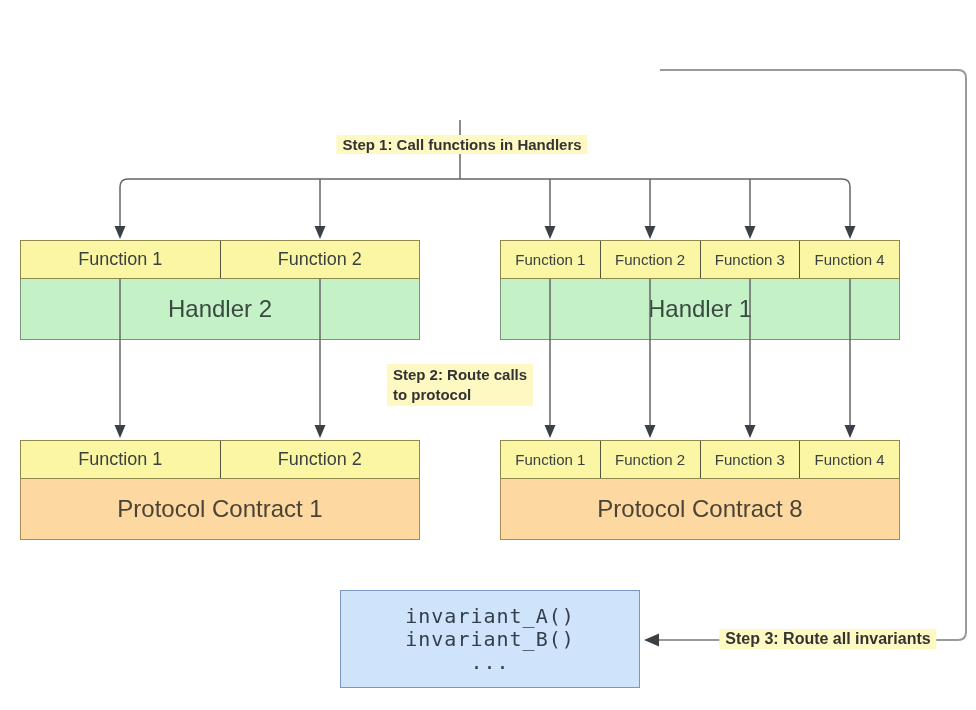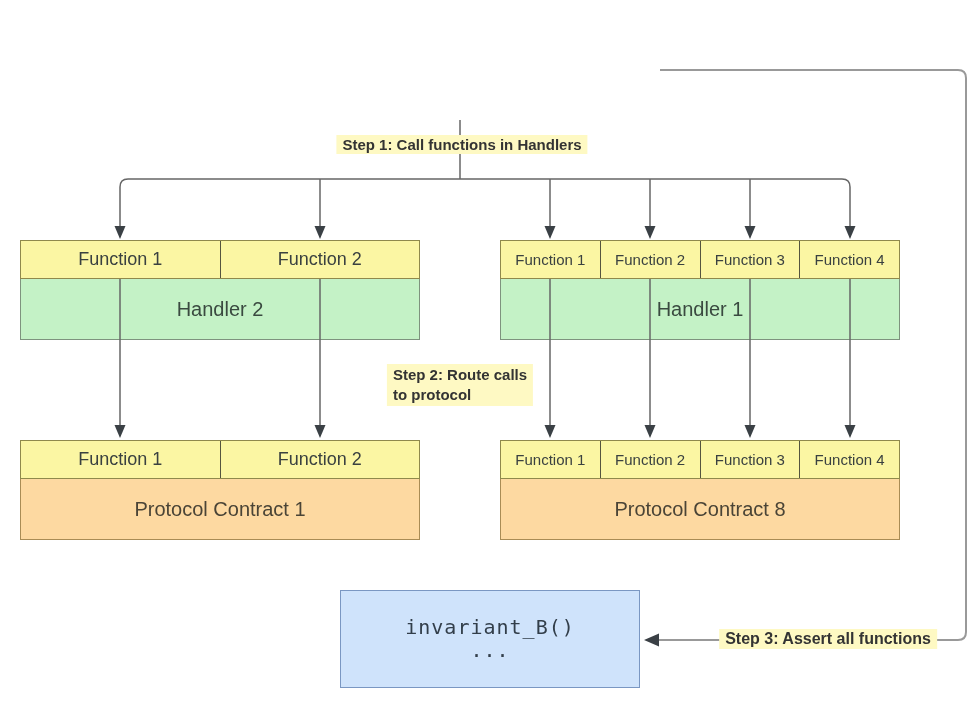--- a/index.html
+++ b/index.html
@@ -17,21 +17,21 @@
   .dtable{position:absolute;width:400px;z-index:2;}
   .fn-row{display:flex;height:39px;box-sizing:border-box;
     border:1px solid #8f894c;background:#fbf6a3;}
   .fn-cell{flex:1;display:flex;align-items:center;justify-content:center;
     box-sizing:border-box;border-left:1px solid #55553f;
     font-size:18px;color:#3a4140;white-space:nowrap;}
   .fn-cell:first-child{border-left:none;text-align:right;}
   .dtable.small .fn-cell{font-size:15px;}
   .band{height:61px;box-sizing:border-box;border:1px solid #7e937e;border-top:none;
     background:#c4f2c6;display:flex;align-items:center;justify-content:center;
-    font-size:20px;color:#3a4a40;}
+    font-size:24px;color:#3a4a40;}
   .band.orange{height:61px;background:#fdd9a1;border-color:#a98c55;color:#4a4436;}
 
   
   .invariants{position:absolute;left:340px;top:590px;width:300px;height:98px;
     background:#cfe3fb;border:1.5px solid #7a97c2;box-sizing:border-box;
     display:flex;flex-direction:column;align-items:center;justify-content:center;
     z-index:2;}
   .invariants .mono{font-family:"DejaVu Sans Mono",monospace;font-size:20px;
     line-height:23px;letter-spacing:1px;color:#323e4a;white-space:pre;}
 
@@ -90,20 +90,21 @@
       <div class="fn-cell">Function 2</div>
       <div class="fn-cell">Function 3</div>
       <div class="fn-cell">Function 4</div>
     </div>
     <div class="band orange">
       <span>Protocol Contract 8</span>
     </div>
   </div>
 
   <div class="invariants">
+    <div class="mono">invariant_A()</div>
     <div class="mono">invariant_B()</div>
     <div class="mono">...</div>
   </div>
 
   <svg class="wires" viewBox="0 0 976 710">
 
     <g stroke="#999999" stroke-width="2" fill="none">
       <path d="M660 70 H958 Q966 70 966 78 V632 Q966 640 958 640 H658"></path>
     </g>
     <polygon fill="#3a4045" points="644,640 659,633.5 659,646.5"></polygon>
@@ -144,15 +145,15 @@
     </g>
   </svg>
 
   <div class="step-label" id="step1" style="left:462px;top:135px;">Step 1: Call functions in Handlers</div>
 
   <div class="step-label two-line" id="step2" style="left:460px;top:364px;">
     <div>Step 2: Route calls</div>
     <div>to protocol</div>
   </div>
 
-  <div class="step-label" id="step3" style="left:828px;top:629px;">Step 3: Assert all functions</div>
+  <div class="step-label" id="step3" style="left:828px;top:629px;">Step 3: Route all invariants</div>
 
 </div>
 
 </body></html>

